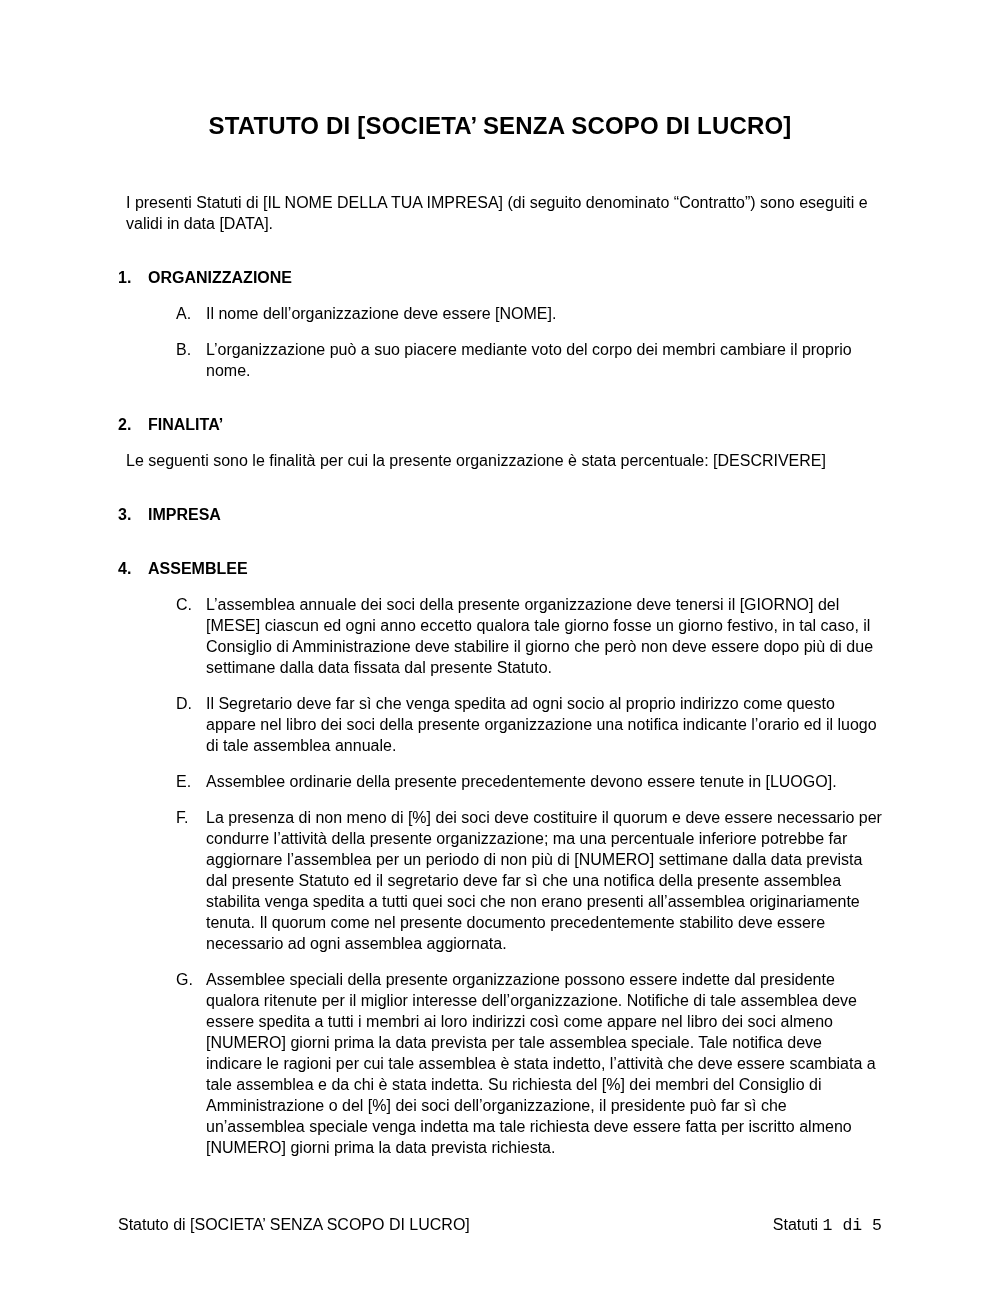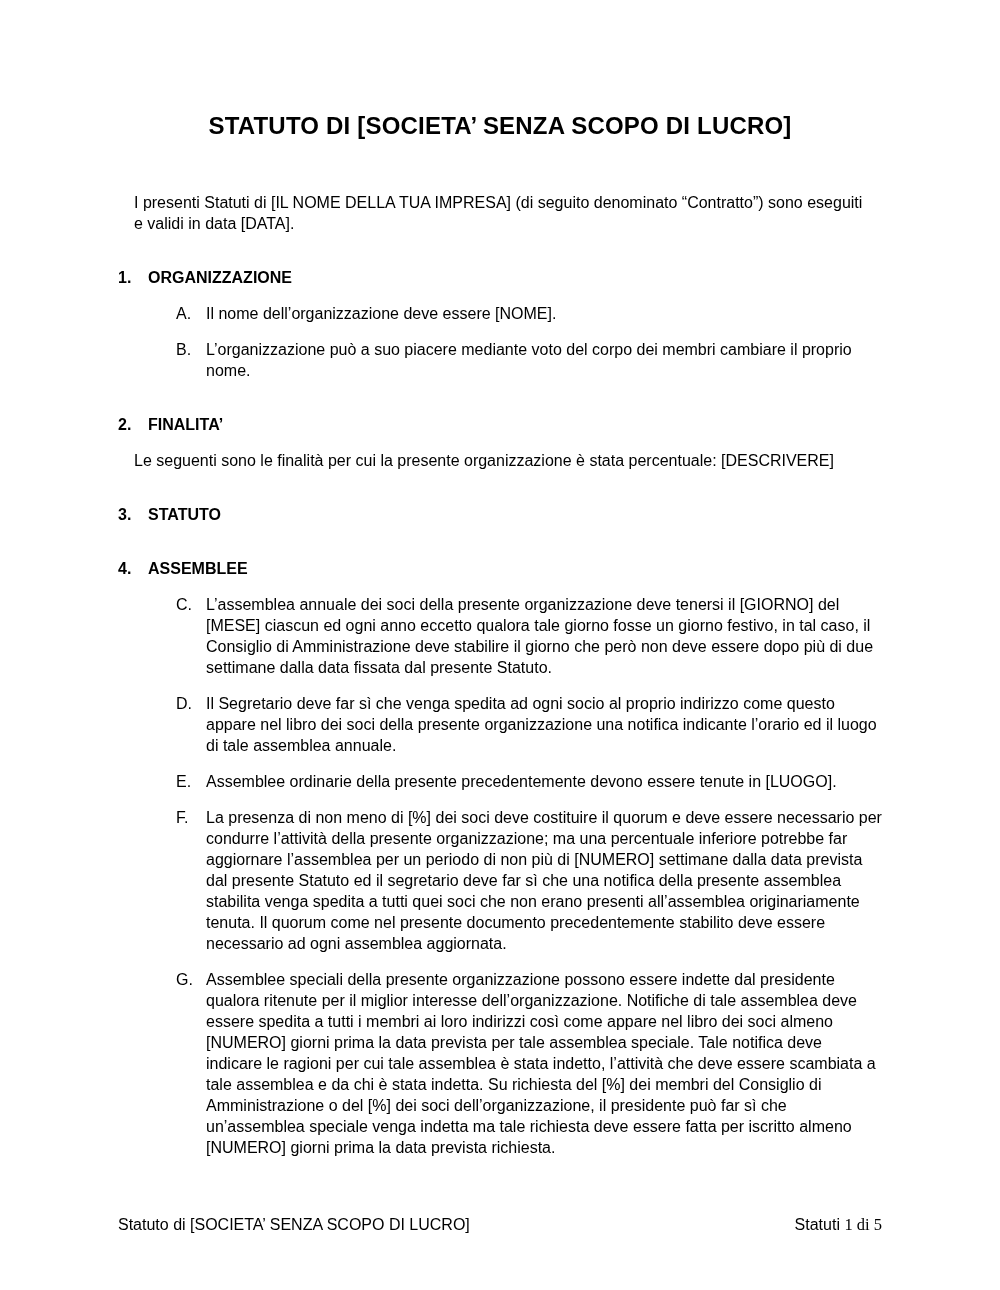--- a/index.html
+++ b/index.html
@@ -19,21 +19,21 @@
     margin: 0 0 52px 0;
     text-align: center;
     font-size: 24px;
     font-weight: bold;
     line-height: 28px;
     letter-spacing: 0.2px;
   }
   .para {
     font-size: 16px;
     line-height: 21px;
-    margin: 16px;
+    margin: 8px;
   }
   .section { margin-top: 33px; }
   .sec-heading {
     display: flex;
     font-weight: bold;
     font-size: 16px;
     line-height: 21px;
   }
   .sec-num { flex: 0 0 30px; }
   .sec-para { margin-top: 15px; }
@@ -51,21 +51,21 @@
     left: 118px;
     right: 118px;
     top: 1214px;
     display: flex;
     justify-content: space-between;
     align-items: baseline;
     font-size: 16px;
     line-height: 21px;
   }
   .page-serif {
-    font-family: Liberation Serif, serif;
+    font-family: Liberation Mono, monospace;
     font-size: 16.5px;
   }
 </style>
 </head>
 <body>
 
 <div class="page">
 
   <h1 class="doc-title">STATUTO DI [SOCIETA’ SENZA SCOPO DI LUCRO]</h1>
 
@@ -90,21 +90,21 @@
     <div class="sec-heading">
       <span class="sec-num">2.</span>
       <span class="sec-title">FINALITA’</span>
     </div>
     <p class="para sec-para">Le seguenti sono le finalità per cui la presente organizzazione è stata percentuale: [DESCRIVERE]</p>
   </div>
 
   <div class="section">
     <div class="sec-heading">
       <span class="sec-num">3.</span>
-      <span class="sec-title">STATUTO</span>
+      <span class="sec-title">IMPRESA</span>
     </div>
   </div>
 
   <div class="section">
     <div class="sec-heading">
       <span class="sec-num">4.</span>
       <span class="sec-title">ASSEMBLEE</span>
     </div>
     <div class="item">
       <span class="item-letter">C.</span>

